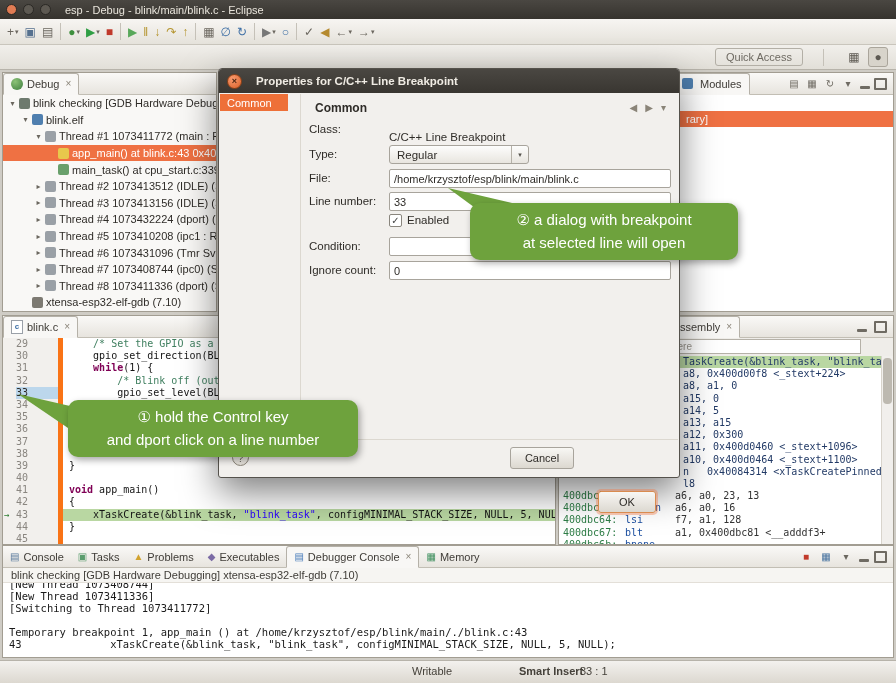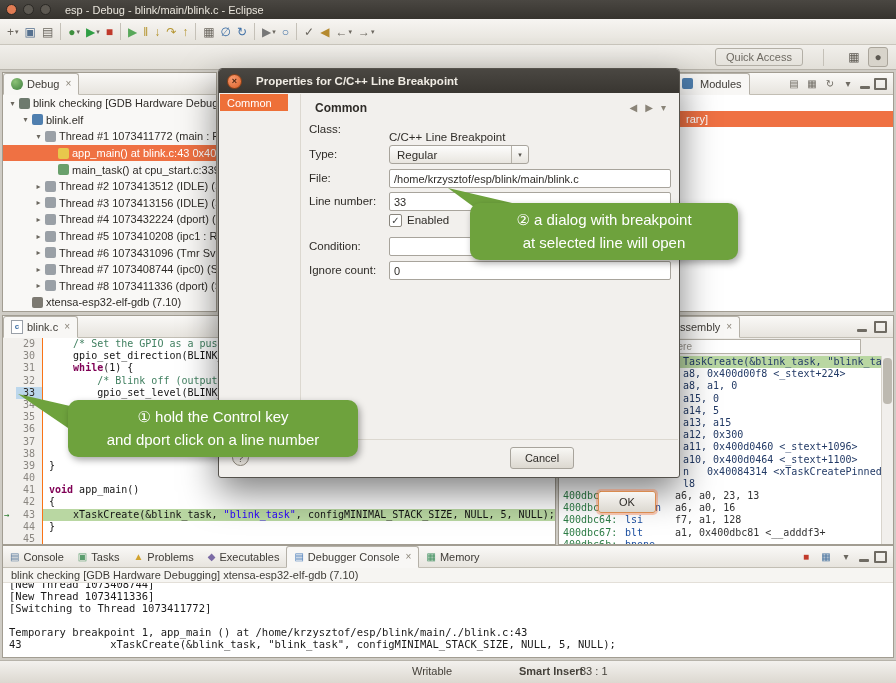--- a/index.html
+++ b/index.html
@@ -65,22 +65,22 @@
     padding-left:127px;white-space:pre;}
 
   
   #editor-panel{left:2px;top:315px;width:554px;height:230px;}
   .cfile-ico{width:10px;height:12px;background:#fff;border:1px solid #9aa0a8;flex:none;
     display:flex;align-items:center;justify-content:center;}
   .cfile-ico::after{content:"c";font:bold 8px "Liberation Sans",sans-serif;color:#3e6fa5;}
   #ed-lines{position:absolute;left:0;top:22px;right:0;bottom:0;background:#fff;overflow:hidden;}
   .ed-row{display:flex;height:12.2px;font-family:"DejaVu Sans Mono",monospace;font-size:10px;line-height:12.2px;}
   .ed-ruler{width:13px;background:#f2f0ed;flex:none;position:relative;}
-  .ed-num{width:26px;background:#f2f0ed;color:#8a8680;text-align:center;padding-right:0;flex:none;
-    border-right:1px solid #f97316;}
+  .ed-num{width:26px;background:#f2f0ed;color:#8a8680;text-align:left;padding-right:16px;flex:none;
+    border-right:5px solid #f97316;}
   .ed-num.sel{background:#bcd7ec;color:#2f2c28;}
   .ed-code{flex:1;white-space:pre;overflow:hidden;padding-left:6px;color:#141414;}
   .ed-row.current .ed-code{background:#b9d7a2;}
   .ed-row.current .ed-ruler::after{content:"→";position:absolute;left:1px;top:0;font-size:9px;color:#2e7d32;}
   .c-comment{color:#3f7f5f;}
   .c-keyword{color:#7f0055;font-weight:bold;}
   .c-string{color:#2a00ff;}
   .c-plain{color:#141414;}
 
   

